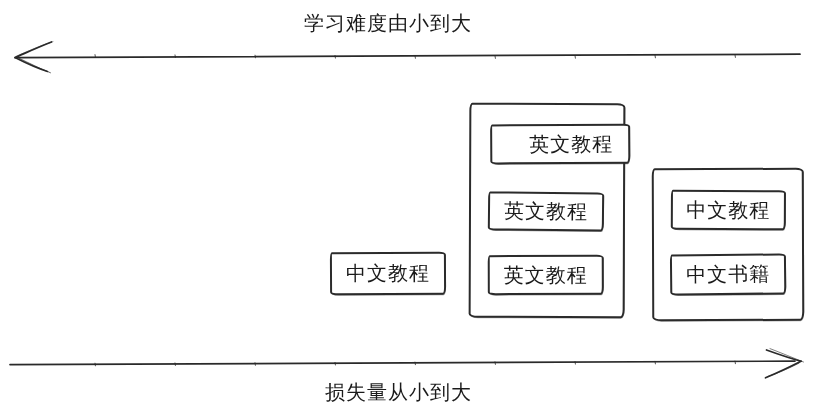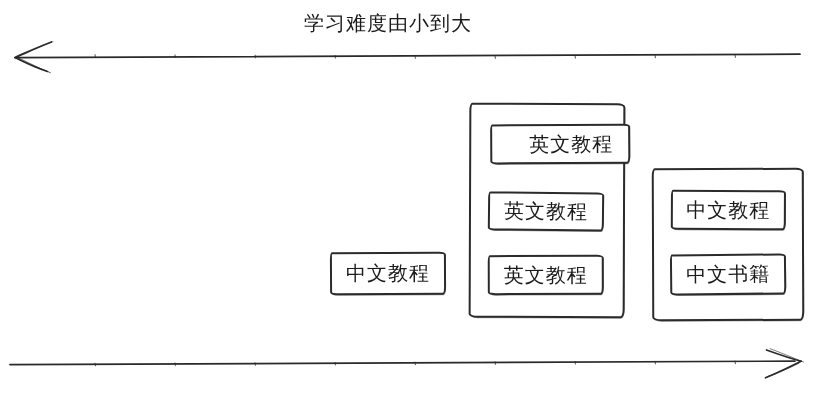--- a/index.html
+++ b/index.html
@@ -108,20 +108,21 @@
         <path d="M 415 362.1 l 0.4 2.6"></path>
           <path d="M 495 361.8 l 0.4 2.6"></path>
         <path d="M 575 361.5 l 0.4 2.6"></path>
           <path d="M 655 361.3 l 0.4 2.6"></path>
         <path d="M 735 361.1 l 0.4 2.6"></path>
       </g>
     </g>
   </svg>
 
   <div class="axis-label top">学习难度由小到大</div>
+  <div class="axis-label bottom">损失量从小到大</div>
 
   <div class="sketch-box b-enbooks">
     <span>中文教程</span>
   </div>
 
   <div class="group-box g-one">
     <div class="sketch-box b-entut">
       <span>英文教程</span>
     </div>
     <div class="sketch-box b-enblog">

